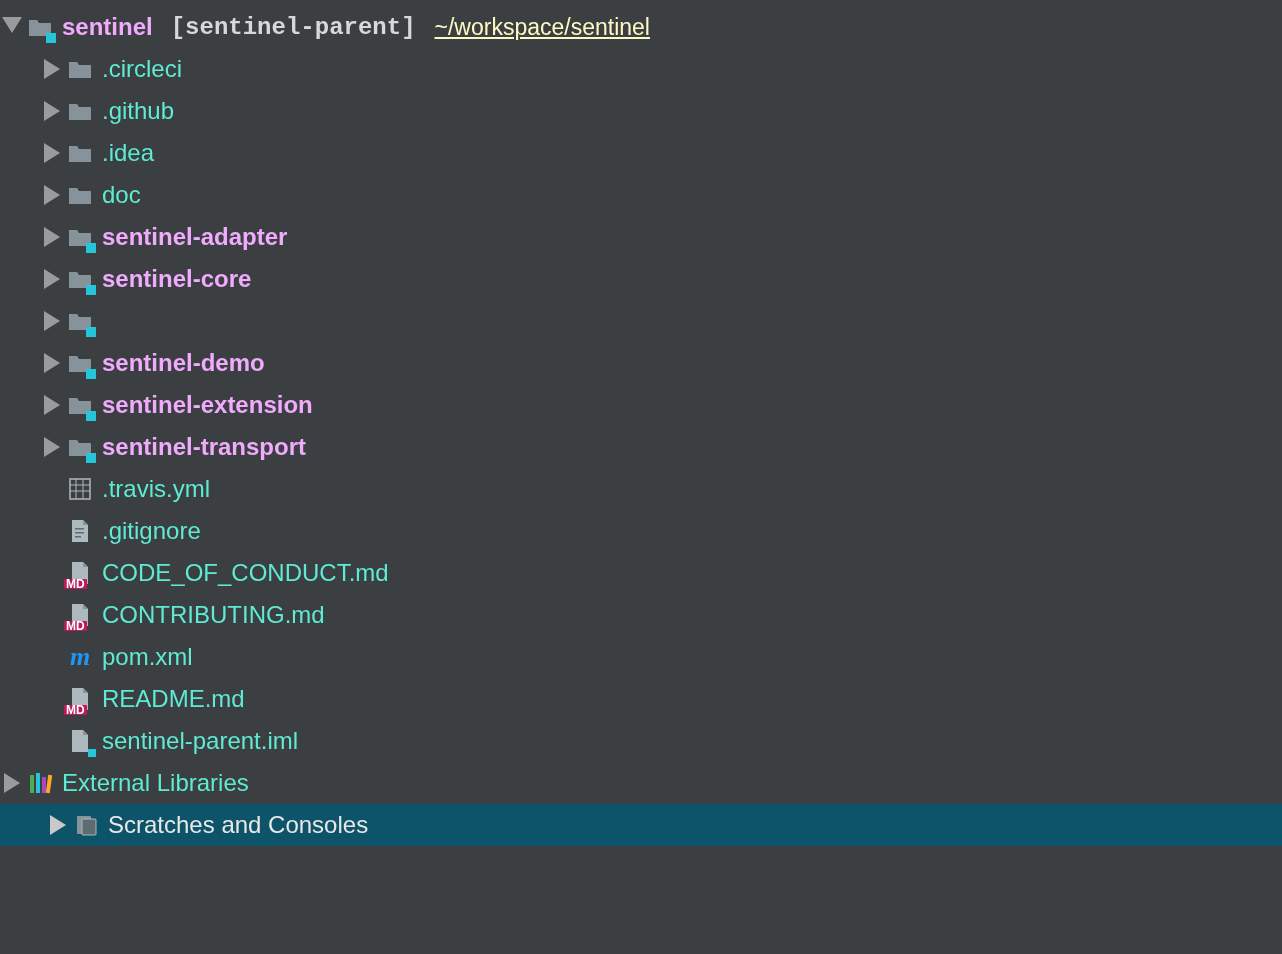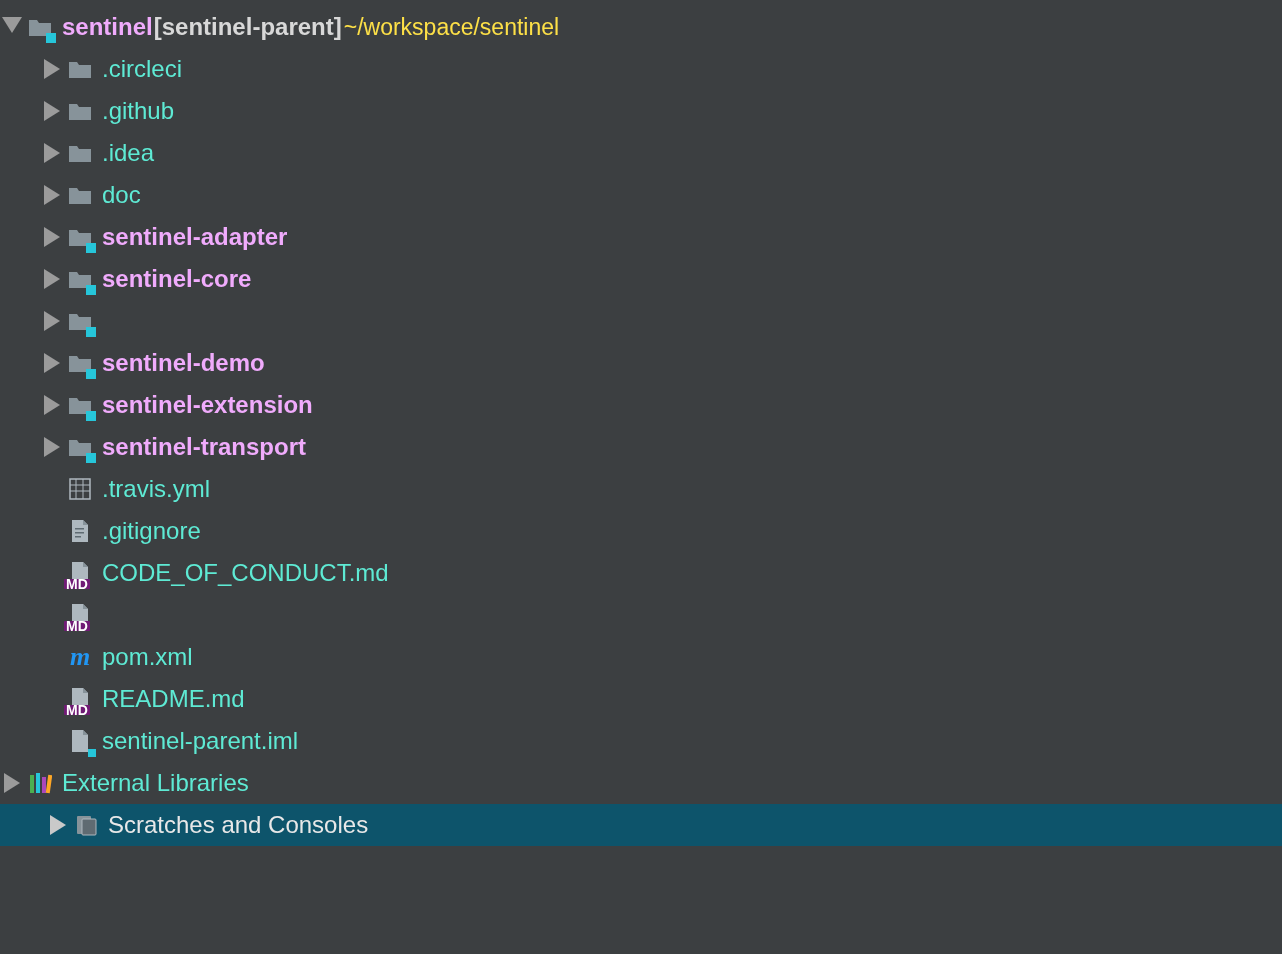--- a/index.html
+++ b/index.html
@@ -66,23 +66,23 @@
       height: 10px;
       background: #26c6da;
     }
     .file-icon svg { width: 20px; height: 24px; }
     .md-icon { position: relative; }
     .md-icon svg { width: 20px; height: 24px; }
     .md-badge {
       position: absolute;
       bottom: -2px;
       left: -2px;
-      background: #701a75;
+      background: #be185d;
       color: #fff;
-      font-size: 14px;
+      font-size: 12px;
       font-weight: bold;
       padding: 0 2px;
       line-height: 10px;
       border-radius: 1px;
     }
     .iml-icon { position: relative; }
     .iml-icon svg { width: 20px; height: 24px; }
     .iml-dot {
       position: absolute;
       bottom: -2px;
@@ -104,26 +104,28 @@
     .label-bold {
       font-weight: 600;
       color: #f0abfc;
     }
     .label-normal {
       color: #5eead4;
     }
     .label-bracket {
       font-weight: 600;
       color: #d8d8d8;
-      margin-left: 1px;
+      margin-left: 18px;
+      font-family: Liberation Mono, monospace;
     }
     .label-path {
-      color: #fde047;
+      color: #fef9c3;
       font-size: 23px;
-      margin-left: 2px;
+      margin-left: 19px;
+      text-decoration: underline;
     }
   </style>
 </head>
 <body>
 
 <div class="tree-container">
 
   <div class="tree-row indent-0">
     <span class="expand-arrow">
       <svg viewBox="0 0 10 10">
@@ -316,20 +318,21 @@
       </div>
       <div class="tree-row indent-1">
         <span class="expand-spacer"></span>
         <span class="icon md-icon">
       <svg viewBox="0 0 20 24">
             <path d="M2 1 L13 1 L18 6 L18 23 L2 23 Z" fill="#aeb8bf"></path>
             <path d="M13 1 L13 6 L18 6 Z" fill="#87939a"></path>
           </svg>
       <span class="md-badge">MD</span>
     </span>
+        <span class="label-normal">CONTRIBUTING.md</span>
       </div>
       <div class="tree-row indent-1">
         <span class="expand-spacer"></span>
         <span class="icon maven-icon">m</span>
         <span class="label-normal">pom.xml</span>
       </div>
       <div class="tree-row indent-1">
         <span class="expand-spacer"></span>
         <span class="icon md-icon">
       <svg viewBox="0 0 20 24">

